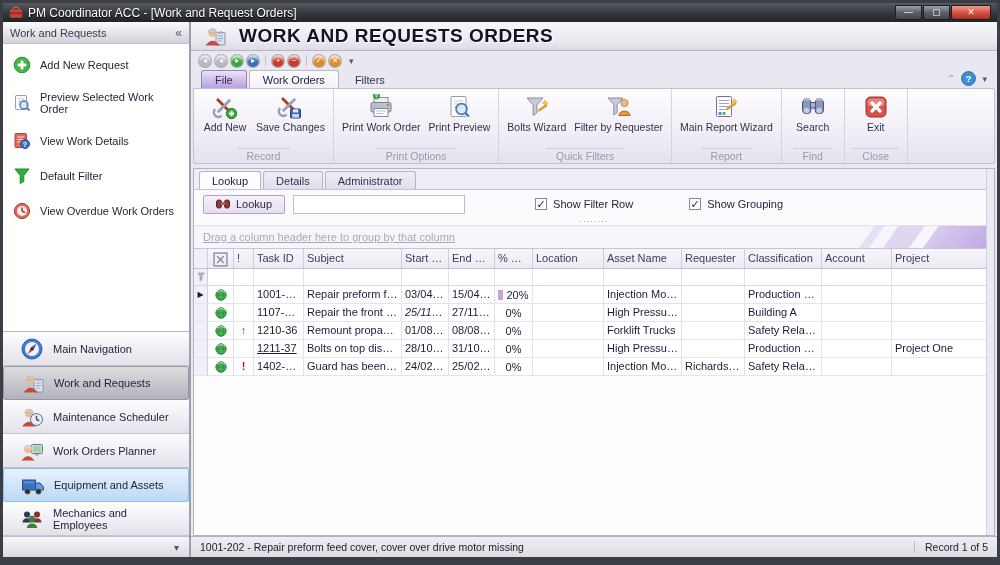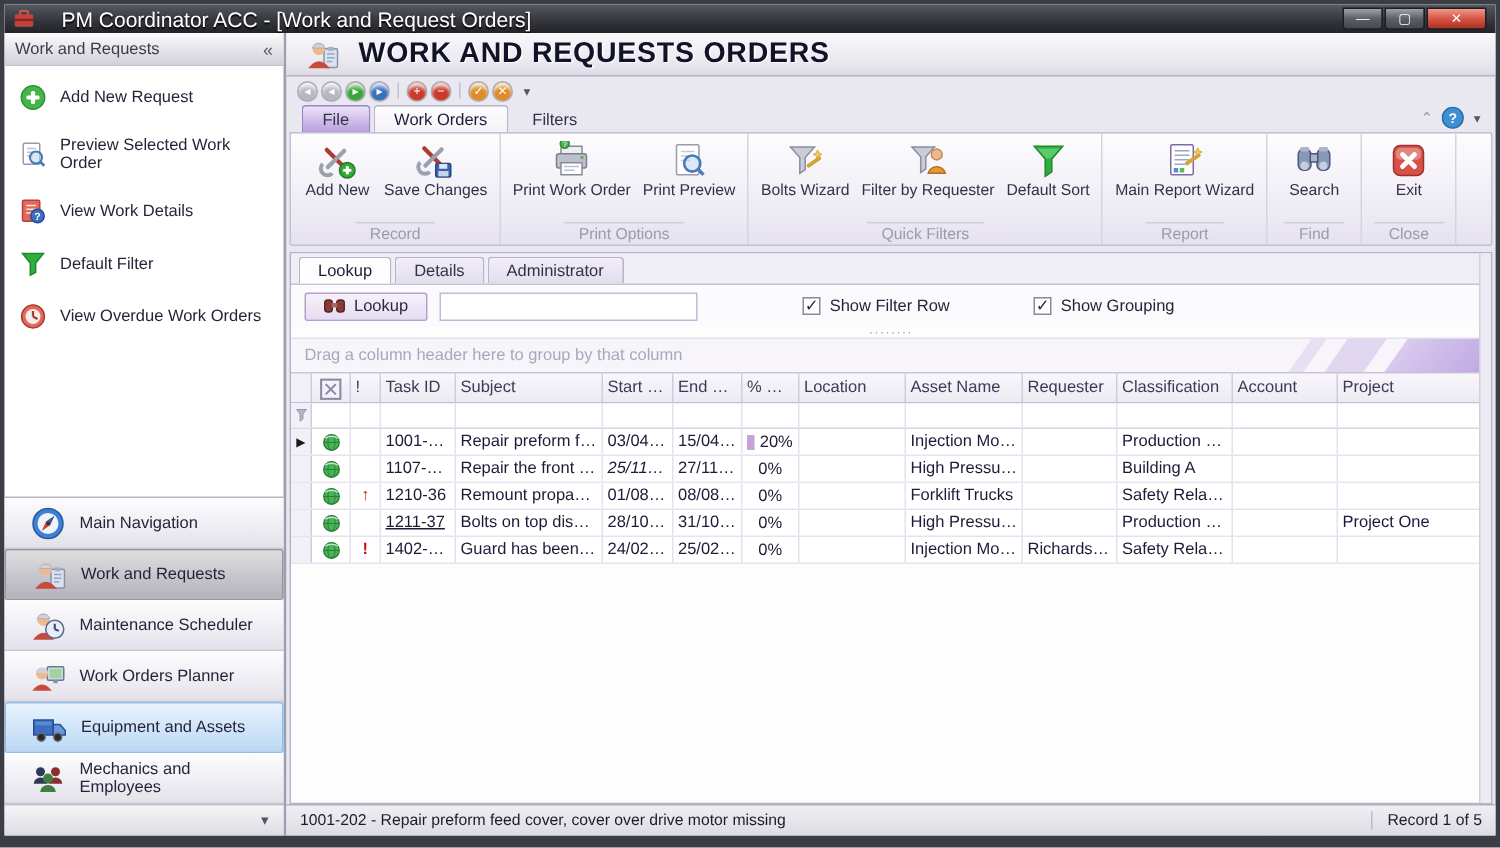--- a/index.html
+++ b/index.html
@@ -2,21 +2,21 @@
 <html><head>
 <meta charset="utf-8">
 <style>
   * { margin:0; padding:0; box-sizing:border-box; }
   body { font-family:"Liberation Sans", sans-serif; background:#777; }
   .window { width:1000px; height:565px; border:3px solid #3b3e45; border-bottom:8px solid #3b3e45;
             background:#e6e4ed; position:relative; overflow:hidden; }
   
   .titlebar { height:19px; background:linear-gradient(#565960,#35373d 55%,#232428);
               display:flex; align-items:center; padding:0 6px; gap:5px; }
-  .titlebar .title { color:#fff; font-size:14px; text-shadow:0 1px 1px #000; flex:1;margin-left:13px; }
+  .titlebar .title { color:#fff; font-size:12px; text-shadow:0 1px 1px #000; flex:1; }
   .winbtns { display:flex; gap:1px; }
   .winbtn { width:27px; height:15px; border:1px solid #1d1e22; border-radius:0 0 3px 3px;
             background:linear-gradient(#9ea1a8,#5c5f66 50%,#45474d); color:#fff; font-size:9px;
             display:flex; align-items:center; justify-content:center; line-height:1; }
   .winbtn.close { width:40px; background:linear-gradient(#f0988a,#d6554375%,#b03225);
                   background:linear-gradient(#f09a8c,#d65543 50%,#a93022); }
   
   .app { display:flex; height:calc(100% - 19px); }
   
   .sidebar { width:188px; background:#fff; border-right:2px solid #9aa0b0; display:flex; flex-direction:column; }
@@ -79,21 +79,21 @@
                 background:linear-gradient(#f6f1fa,#e6dcf0); border:1px solid #b2a1cf; border-radius:2px; }
   .lookup-btn .ic { width:14px; height:12px; }
   .lookup-input { width:172px; height:19px; border:1px solid #c3b8d8; font-size:11px; padding:0 4px; background:#fff; }
   .cbgroup { display:flex; align-items:center; gap:6px; font-size:11px; color:#25253a; }
   .cb1 { margin-left:62px; } .cb2 { margin-left:48px; }
   .cbox { width:12px; height:12px; background:#fff; border:1px solid #8a87a0; display:flex; align-items:center;
           justify-content:center; font-size:11px; color:#2a2a3a; line-height:1; }
   .splitdots { height:7px; flex:0 0 7px; display:flex; align-items:center; justify-content:center;
                color:#9a98ac; font-size:8px; letter-spacing:1px; line-height:0; }
   .groupbar { height:24px; flex:0 0 24px; background:#f7f5fa; border-top:1px solid #e2dfec; border-bottom:1px solid #c8c5d7;
-              color:#a9a7ba; font-size:11px; display:flex; align-items:center; padding:0 9px; position:relative; overflow:hidden; }
+              color:#a9a7ba; font-size:11px; display:flex; align-items:center; padding:0 9px; position:relative; overflow:hidden;text-decoration:underline; }
   .swoosh1,.swoosh2,.swoosh3 { position:absolute; top:-4px; height:32px; transform:skewX(-35deg); }
   .swoosh1 { right:-6px; width:70px; background:linear-gradient(100deg,#d6c6ec,#b79ce0); opacity:.9; }
   .swoosh2 { right:78px; width:26px; background:#cdbbe8; opacity:.55; }
   .swoosh3 { right:118px; width:10px; background:#d8c9ee; opacity:.5; }
   
   .grid { font-size:11px; color:#1d1c38; }
   .grow { display:flex; border-bottom:1px solid #e6e3f0; background:#fff; }
   .grow.hdr { background:linear-gradient(#f8f6fb,#edeaf3); border-bottom:1px solid #c3c0d4; color:#3c3a55; }
   .grow.flt { background:#fff; border-bottom:1px solid #d8d5e4; }
   .gcell { padding:2px 3px 1px; border-right:1px solid #e4e1ee; overflow:hidden; white-space:nowrap;
@@ -413,29 +413,20 @@
               <div class="rbtn">
                 <span class="ic" style="width: 26px; height: 26px; flex: 0 0 26px;">
                   <svg viewBox="0 0 26 26">
                     <path d="M2 4 H17 L11.2 10.5 V18.5 L7.8 21 V10.5 Z" fill="#c9ccd6" stroke="#8a8ea0"></path>
                     <circle cx="18.5" cy="9" r="3.6" fill="#eeb98b" stroke="#c08a5a"></circle>
                     <path d="M12.8 21.5 a5.8 5.4 0 0 1 11.4 0 z" fill="#e8973a" stroke="#b06f20"></path>
                   </svg>
                 </span>
                 <span>Filter by Requester</span>
               </div>
-              <div class="rbtn">
-                <span class="ic" style="width: 26px; height: 26px; flex: 0 0 26px;">
-                  <svg viewBox="0 0 26 26">
-                    <path d="M3.5 3.5 H22.5 L15.2 12 V20.5 L10.8 23.5 V12 Z" fill="#2fae3e" stroke="#1d8a2c"></path>
-                    <path d="M5.5 5 H20.5 L14.5 11.5 H11.5 Z" fill="#5ccc6a"></path>
-                  </svg>
-                </span>
-                <span>Default Sort</span>
-              </div>
             </div>
             <div class="rgroup-label"><span>Quick Filters</span></div>
           </div>
           <div class="rgroup">
             <div class="rbuttons">
               <div class="rbtn">
                 <span class="ic" style="width: 26px; height: 26px; flex: 0 0 26px;">
                   <svg viewBox="0 0 26 26">
                     <rect x="3.5" y="2.5" width="15" height="20" rx="1" fill="#fff" stroke="#7a6aa8"></rect>
                     <path d="M6 6.5h10M6 9.5h10M6 12.5h10M6 15.5h7" stroke="#9aa6c8" stroke-width="1"></path>

